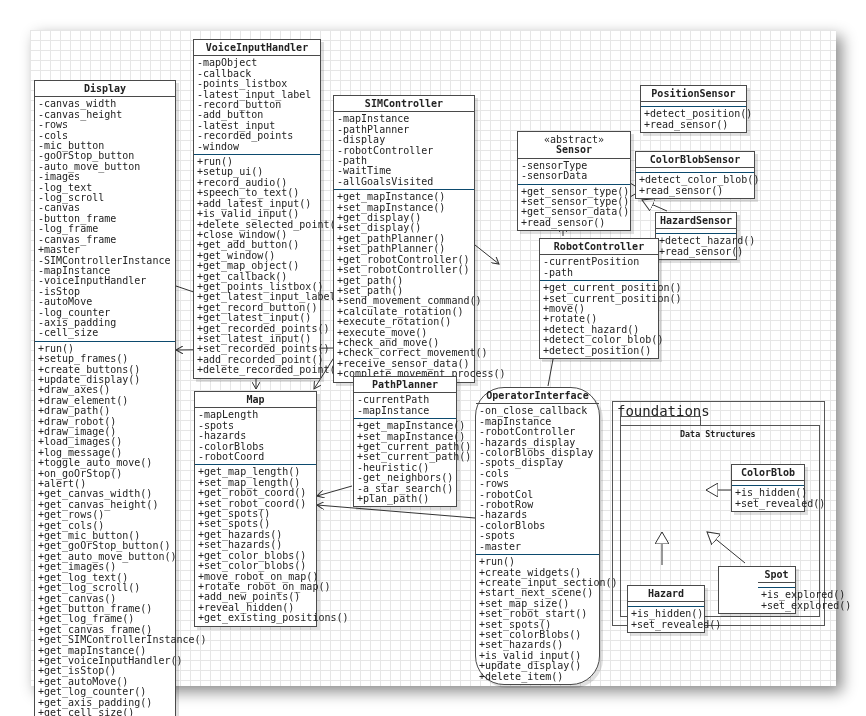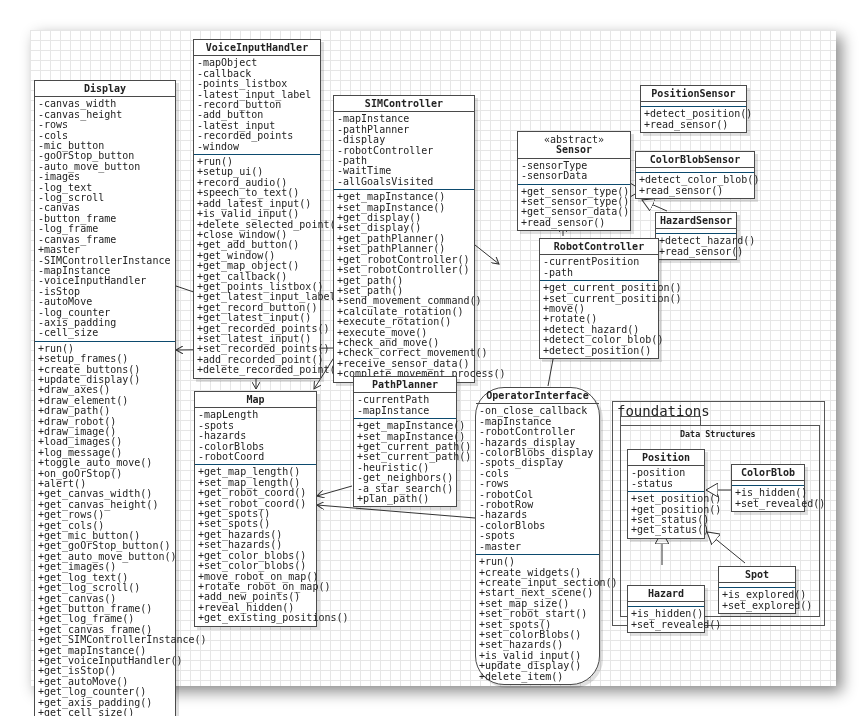--- a/index.html
+++ b/index.html
@@ -344,50 +344,37 @@
         <span class="row">+set_map_size()</span>
         <span class="row">+set_robot_start()</span>
         <span class="row">+set_spots()</span>
         <span class="row">+set_colorBlobs()</span>
         <span class="row">+set_hazards()</span>
         <span class="row">+is_valid_input()</span>
         <span class="row">+update_display()</span>
         <span class="row">+delete_item()</span>
       </div>
     </div>
-  <div class="cls" style="left:597px;top:419px;width:78px;">
-      <div class="hdr"><span>Position</span></div>
-      <div class="sec">
-        <span class="row">-position</span>
-        <span class="row">-status</span>
-      </div>
-      <div class="sec">
-        <span class="row">+set_position()</span>
-        <span class="row">+get_position()</span>
-        <span class="row">+set_status()</span>
-        <span class="row">+get_status()</span>
-      </div>
-    </div>
   <div class="cls" style="left:701px;top:434px;width:74px;">
       <div class="hdr"><span>ColorBlob</span></div>
       <div class="sec empty"></div>
       <div class="sec">
         <span class="row">+is_hidden()</span>
         <span class="row">+set_revealed()</span>
       </div>
     </div>
   <div class="cls" style="left:597px;top:536px;width:78px;margin-top:19px;">
       <div class="hdr"><span>Hazard</span></div>
       <div class="sec empty"></div>
       <div class="sec">
         <span class="row">+is_hidden()</span>
         <span class="row">+set_revealed()</span>
       </div>
     </div>
-  <div class="cls" style="left:688px;top:536px;width:78px;">
+  <div class="cls" style="left:688px;top:536px;width:78px;padding-left:39px;">
       <div class="hdr"><span>Spot</span></div>
       <div class="sec empty"></div>
       <div class="sec">
         <span class="row">+is_explored()</span>
         <span class="row">+set_explored()</span>
       </div>
     </div>
 
 </div>
 

